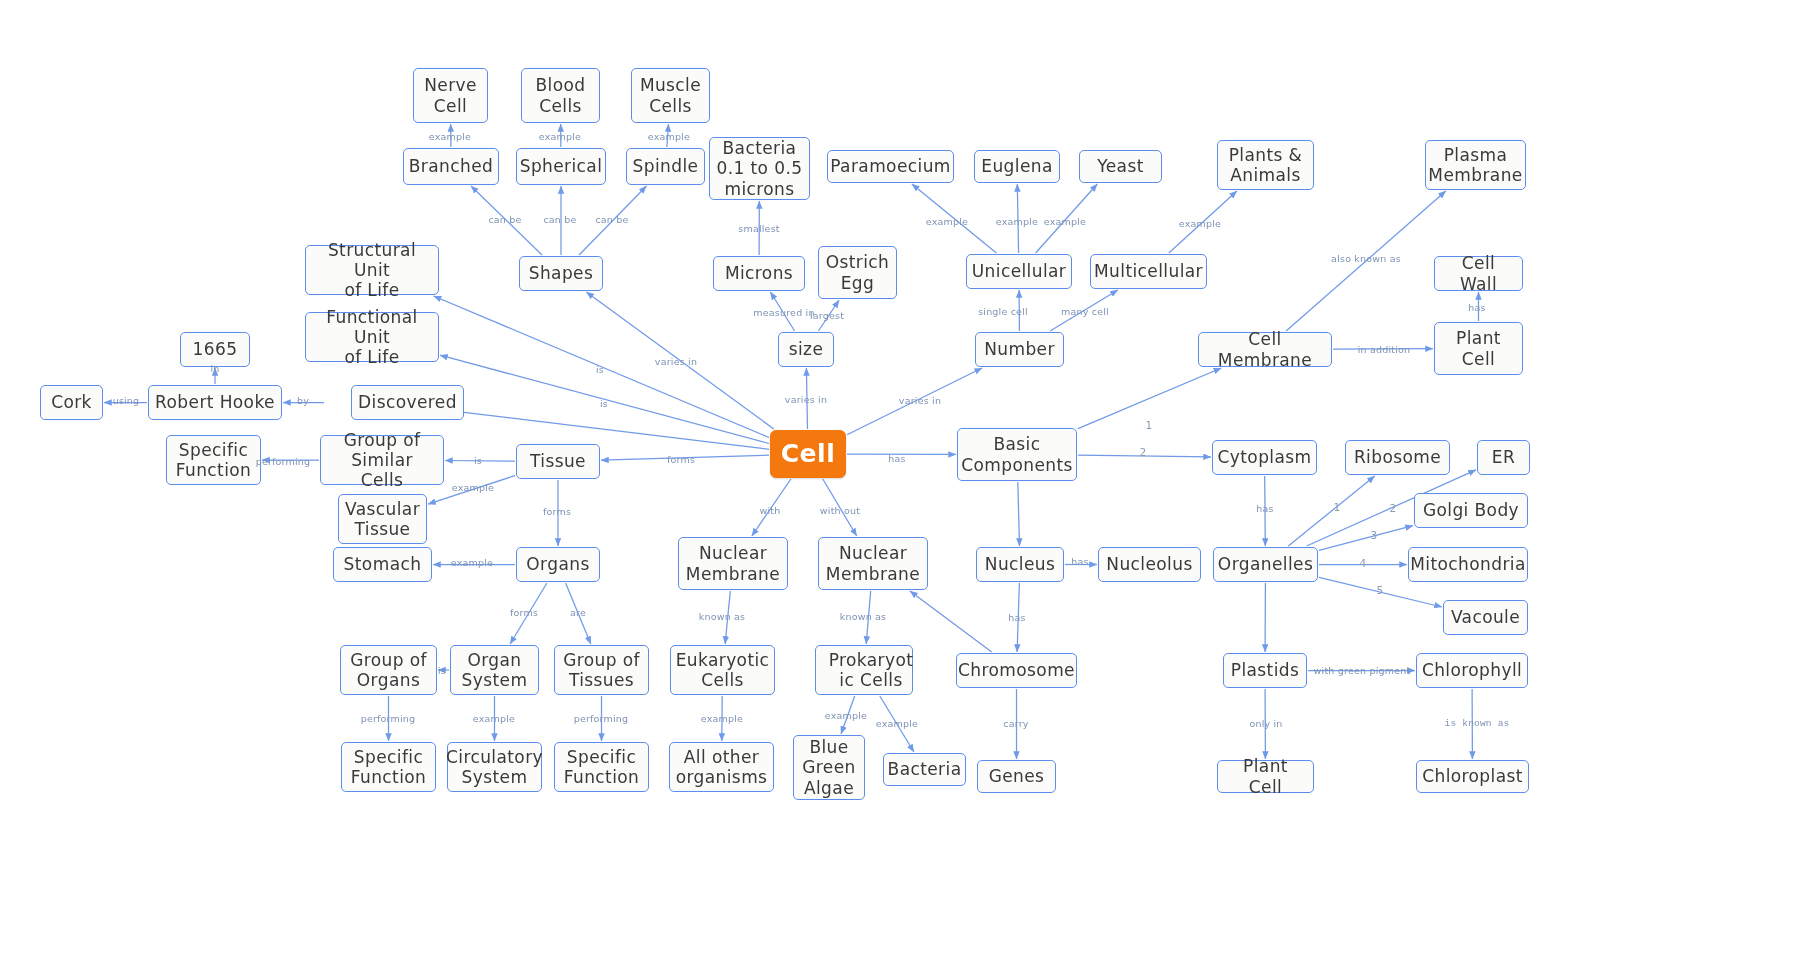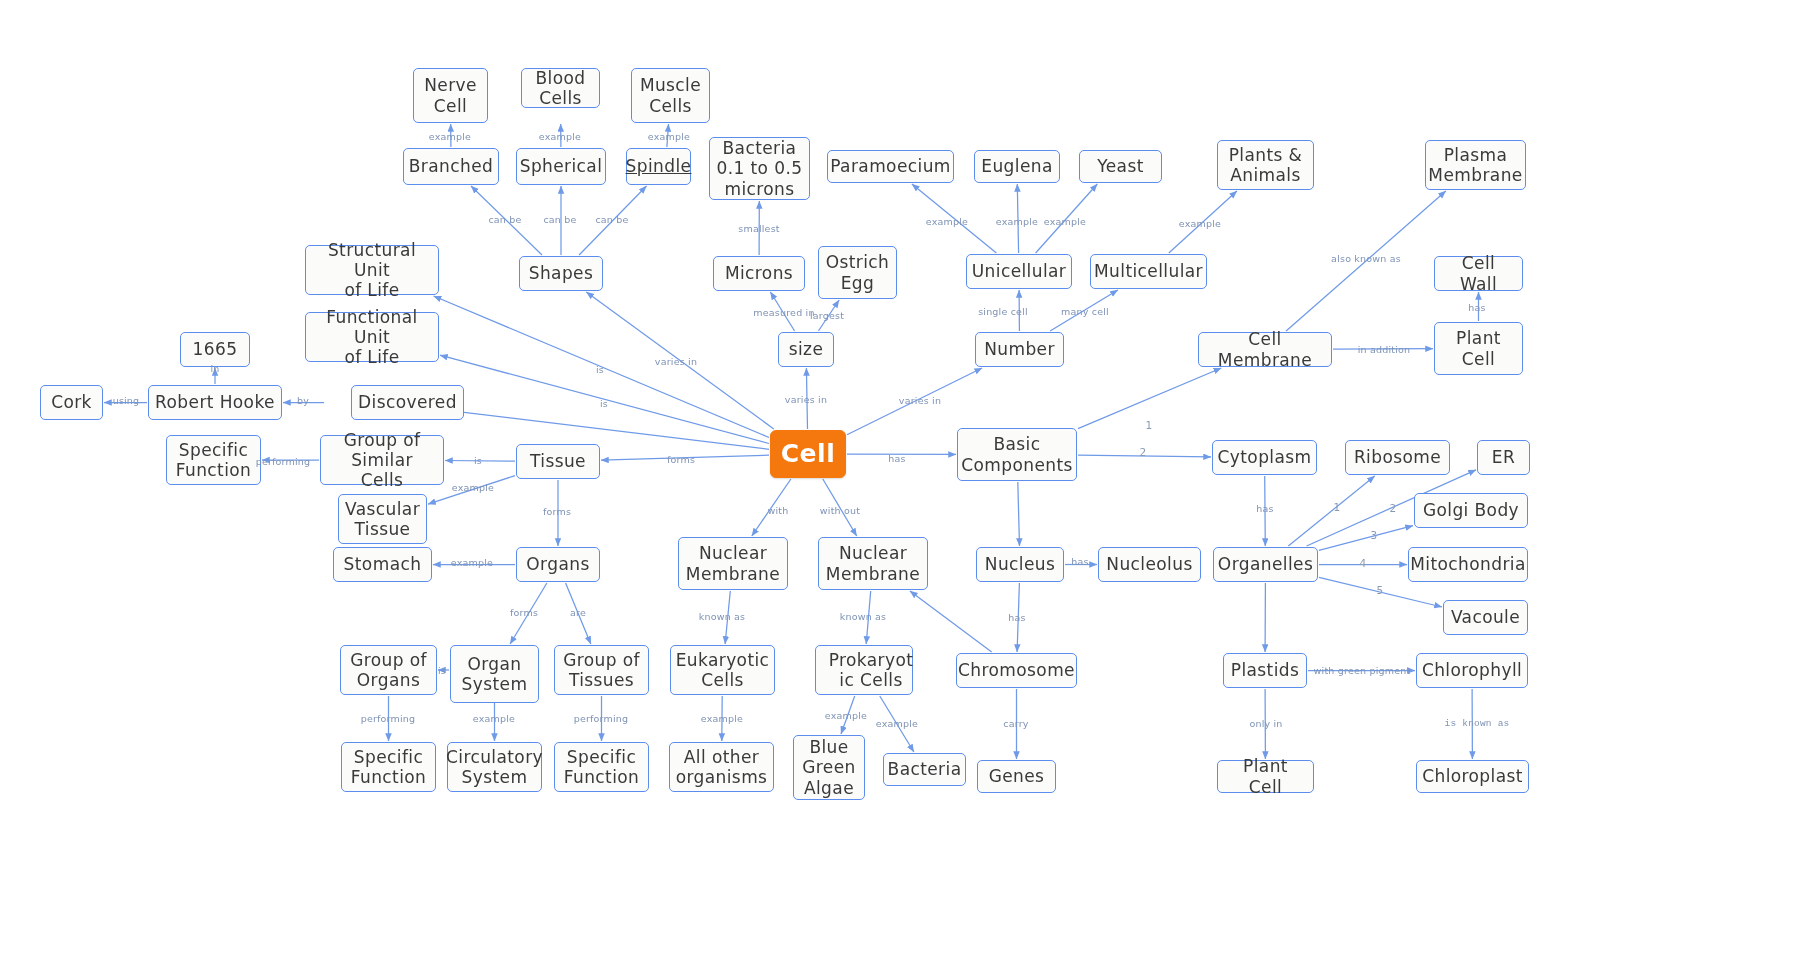--- a/index.html
+++ b/index.html
@@ -120,27 +120,27 @@
         <line x1="722.2" y1="696.0" x2="721.8" y2="741.0" marker-end="url(#arw)"></line>
         <line x1="854.7" y1="696.0" x2="841.0" y2="734.0" marker-end="url(#arw)"></line>
         <line x1="879.8" y1="696.0" x2="913.9" y2="752.0" marker-end="url(#arw)"></line>
         <line x1="991.7" y1="652.0" x2="909.9" y2="591.0" marker-end="url(#arw)"></line>
       </g>
   </svg>
   <div id="node-layer">
       <div class="node root" style="left: 770px; top: 430px; width: 76px; height: 48px;">Cell</div>
       <div class="node" style="left: 413px; top: 68px; width: 75px; height: 55px;">Nerve
 Cell</div>
-      <div class="node" style="left: 521px; top: 68px; width: 79px; height: 40px;">Blood
+      <div class="node" style="left: 521px; top: 68px; width: 79px; height: 55px;">Blood
 Cells</div>
       <div class="node" style="left: 631px; top: 68px; width: 79px; height: 55px;">Muscle
 Cells</div>
       <div class="node" style="left: 403px; top: 148px; width: 96px; height: 37px;">Branched</div>
       <div class="node" style="left: 516px; top: 148px; width: 90px; height: 37px;">Spherical</div>
-      <div class="node" style="left: 626px; top: 148px; width: 65px; height: 37px; text-decoration: underline;">Spindle</div>
+      <div class="node" style="left: 626px; top: 148px; width: 79px; height: 37px;">Spindle</div>
       <div class="node" style="left: 709px; top: 137px; width: 101px; height: 63px;">Bacteria
 0.1 to 0.5
 microns</div>
       <div class="node" style="left: 827px; top: 150px; width: 127px; height: 33px;">Paramoecium</div>
       <div class="node" style="left: 974px; top: 150px; width: 86px; height: 33px;">Euglena</div>
       <div class="node" style="left: 1079px; top: 150px; width: 83px; height: 33px;">Yeast</div>
       <div class="node" style="left: 1217px; top: 140px; width: 97px; height: 50px;">Plants &amp;
 Animals</div>
       <div class="node" style="left: 1425px; top: 140px; width: 101px; height: 50px;">Plasma
 Membrane</div>
@@ -183,21 +183,21 @@
 Membrane</div>
       <div class="node" style="left: 818px; top: 537px; width: 110px; height: 53px;">Nuclear
 Membrane</div>
       <div class="node" style="left: 976px; top: 547px; width: 88px; height: 35px;">Nucleus</div>
       <div class="node" style="left: 1098px; top: 547px; width: 103px; height: 35px;">Nucleolus</div>
       <div class="node" style="left: 1213px; top: 547px; width: 105px; height: 35px;">Organelles</div>
       <div class="node" style="left: 1408px; top: 547px; width: 120px; height: 35px;">Mitochondria</div>
       <div class="node" style="left: 1443px; top: 600px; width: 85px; height: 35px;">Vacoule</div>
       <div class="node" style="left: 340px; top: 645px; width: 97px; height: 50px;">Group of
 Organs</div>
-      <div class="node" style="left: 450px; top: 645px; width: 89px; height: 58px;">Organ
+      <div class="node" style="left: 450px; top: 645px; width: 89px; height: 50px;">Organ
 System</div>
       <div class="node" style="left: 554px; top: 645px; width: 95px; height: 50px;">Group of
 Tissues</div>
       <div class="node" style="left: 670px; top: 645px; width: 105px; height: 50px;">Eukaryotic
 Cells</div>
       <div class="node" style="left: 815px; top: 645px; width: 98px; height: 50px; padding-left: 20px;">Prokaryot
 ic Cells</div>
       <div class="node" style="left: 956px; top: 653px; width: 121px; height: 35px;">Chromosome</div>
       <div class="node" style="left: 1223px; top: 653px; width: 84px; height: 35px;">Plastids</div>
       <div class="node" style="left: 1416px; top: 653px; width: 112px; height: 35px;">Chlorophyll</div>
@@ -227,21 +227,21 @@
       <div class="elabel" style="left: 759px; top: 228px;">smallest</div>
       <div class="elabel" style="left: 784px; top: 312px;">measured in</div>
       <div class="elabel" style="left: 827px; top: 315px;">largest</div>
       <div class="elabel" style="left: 806px; top: 399px;">varies in</div>
       <div class="elabel" style="left: 676px; top: 361px;">varies in</div>
       <div class="elabel" style="left: 600px; top: 369px;">is</div>
       <div class="elabel" style="left: 604px; top: 403px;">is</div>
       <div class="elabel" style="left: 681px; top: 459px;">forms</div>
       <div class="elabel" style="left: 920px; top: 400px;">varies in</div>
       <div class="elabel" style="left: 897px; top: 458px;">has</div>
-      <div class="elabel" style="left: 770px; top: 510px; margin-left: 8px;">with</div>
+      <div class="elabel" style="left: 770px; top: 510px;">with</div>
       <div class="elabel" style="left: 840px; top: 510px;">with out</div>
       <div class="elabel" style="left: 947px; top: 221px;">example</div>
       <div class="elabel" style="left: 1017px; top: 221px;">example</div>
       <div class="elabel" style="left: 1065px; top: 221px;">example</div>
       <div class="elabel" style="left: 1200px; top: 223px;">example</div>
       <div class="elabel" style="left: 1003px; top: 311px;">single cell</div>
       <div class="elabel" style="left: 1085px; top: 311px;">many cell</div>
       <div class="elabel" style="left: 1366px; top: 258px;">also known
 as</div>
       <div class="elabel" style="left: 1477px; top: 307px;">has</div>

